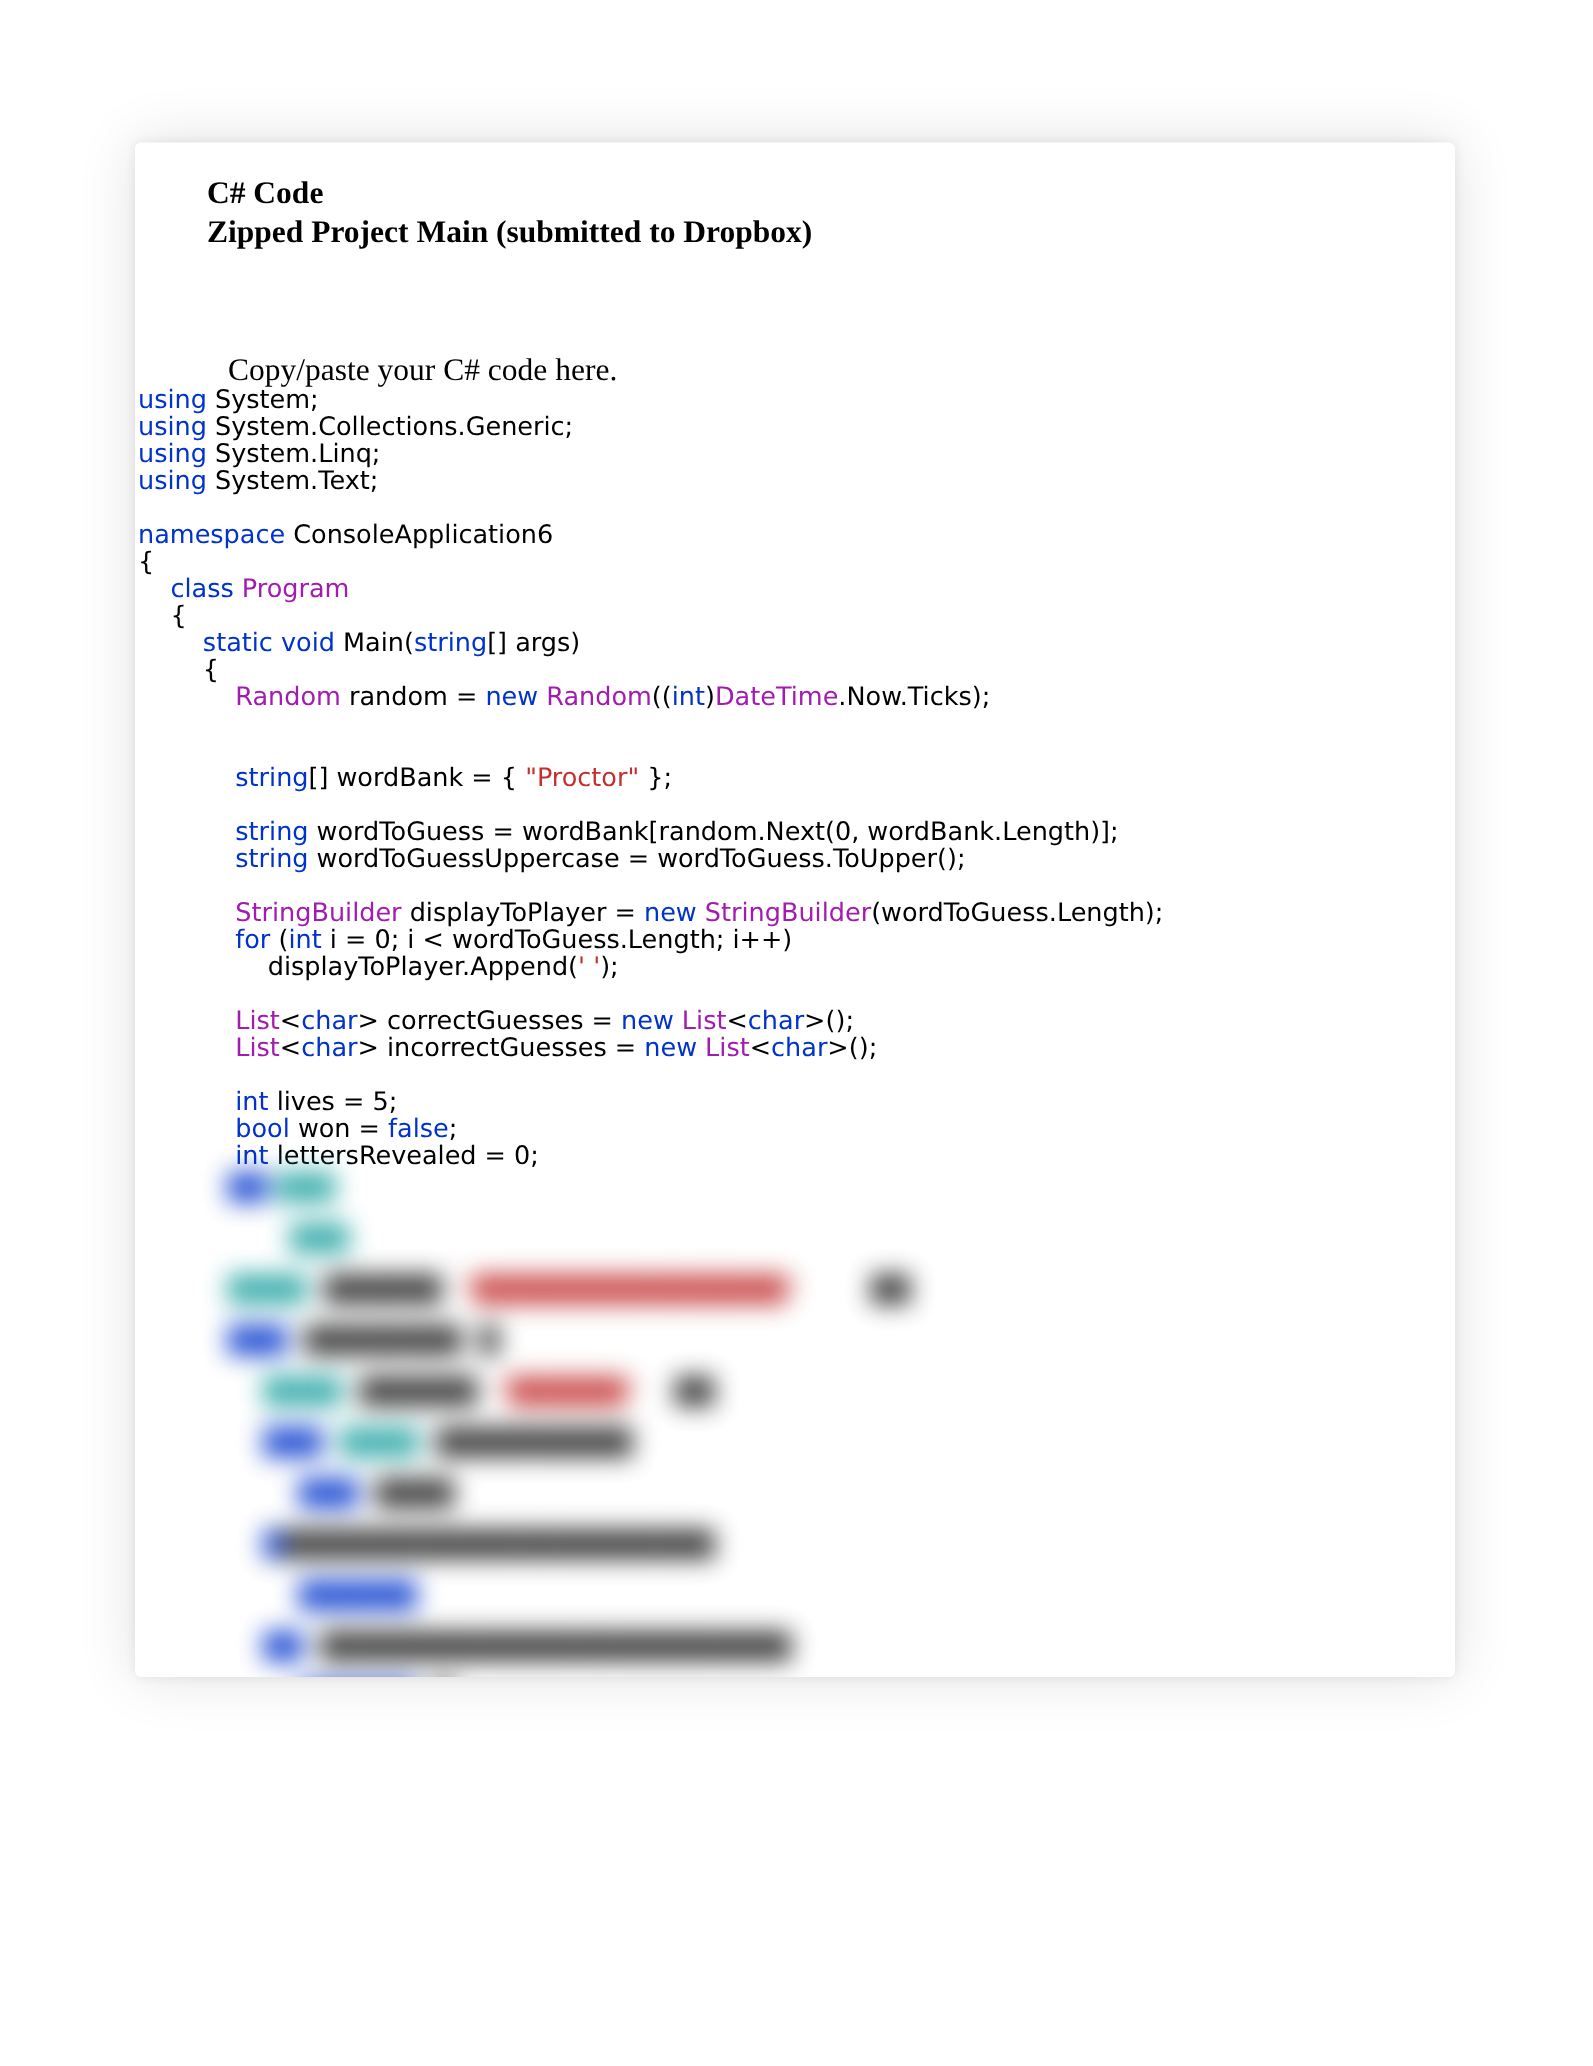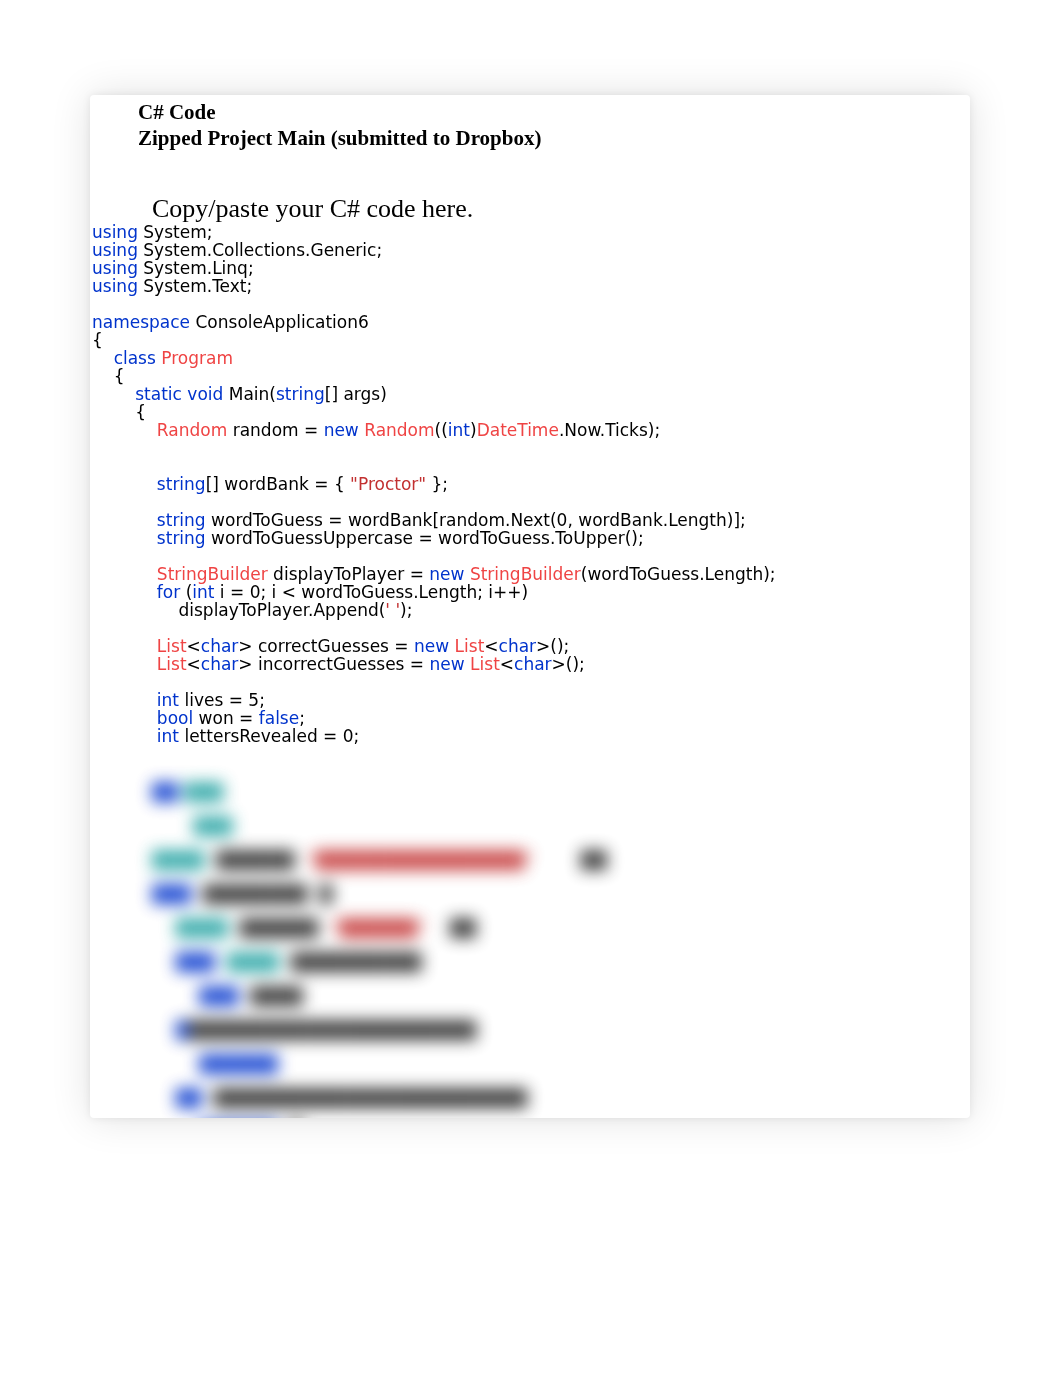--- a/index.html
+++ b/index.html
@@ -14,52 +14,52 @@
   }
   .page {
     position: absolute;
     left: 90px;
     top: 95px;
     width: 880px;
     height: 1023px;
     background: #ffffff;
     box-shadow: 0 0 40px rgba(0,0,0,0.12), 0 0 8px rgba(0,0,0,0.08);
     border-radius: 4px;
-    padding: 4px 0 0 0;
+    padding: 20px 0 0 0;
     box-sizing: border-box;
   }
   .heading {
     font-family: "Times New Roman", Times, serif;
     font-weight: bold;
     font-size: 21px;
     color: #000;
     line-height: 1.25;
     padding-left: 48px;
   }
   .instr {
     font-family: "Times New Roman", Times, serif;
-    font-size: 26px;
+    font-size: 21px;
     color: #000;
     padding-left: 62px;
-    margin-top: 42px;
+    margin-top: 66px;
   }
   .code {
     font-family: "DejaVu Sans", "Segoe UI", Verdana, Arial, sans-serif;
     font-size: 17px;
     line-height: 1.05;
     color: #000;
     white-space: pre;
     padding-left: 2px;
   }
   .code-line {
     display: block;
     min-height: 18px;
   }
   .kw  { color: #0033cc; }   
-  .typ { color: #ef4444; text-align: center; }   
+  .typ { color: #a21caf; text-align: center; }   
   .str { color: #c23030; }   
   .id  { color: #000; }
   .blur-region {
     position: absolute;
     left: 0;
     right: 0;
     top: 670px;
     bottom: 0;
     overflow: hidden;
   }

